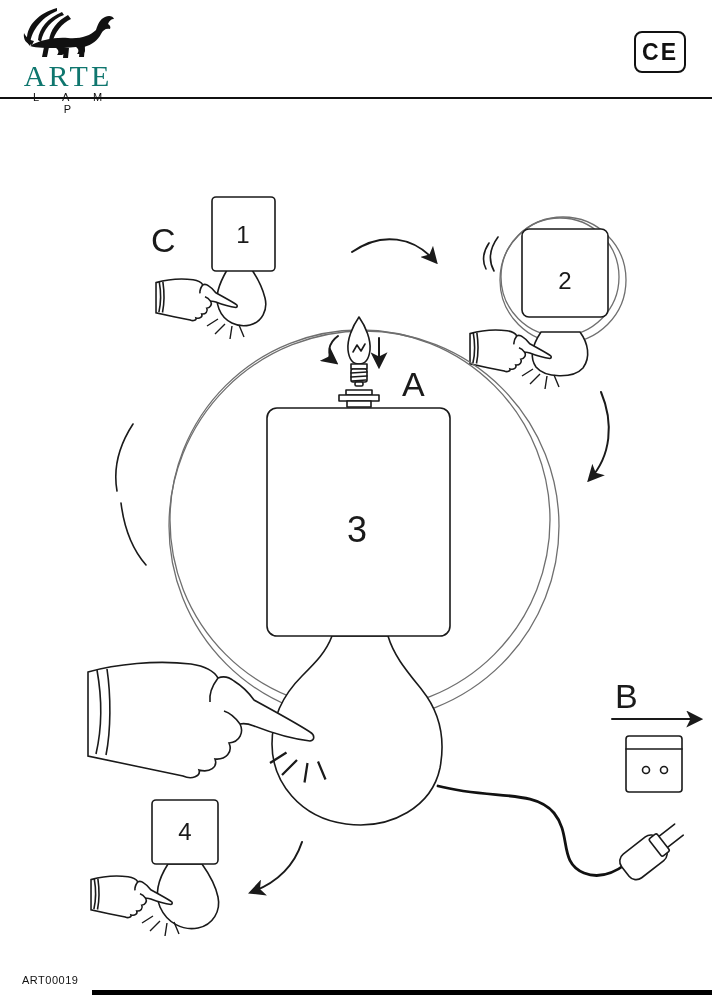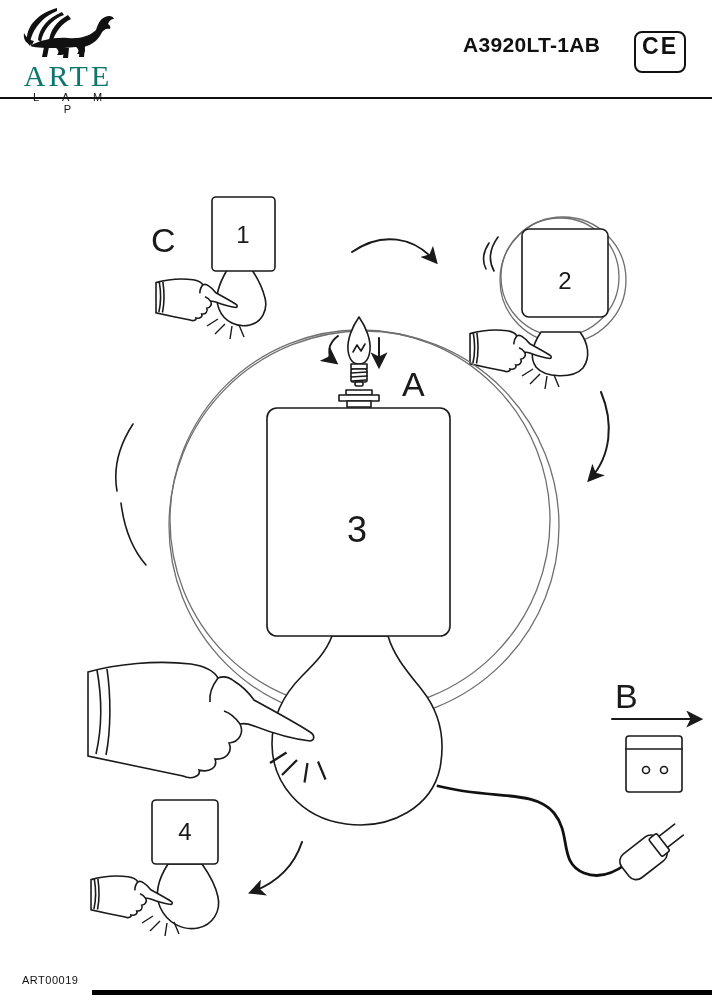--- a/index.html
+++ b/index.html
@@ -8,21 +8,21 @@
     position:relative; width:712px; height:1000px; background:#fff;
     font-family:"Liberation Sans",sans-serif; color:#111; overflow:hidden; margin:0 auto;
   }
   
   .logo { position:absolute; left:18px; top:6px; width:100px; text-align:center; }
   .griffin { display:block; margin:0 auto; }
   .brand { font-family:"Liberation Serif",serif; font-size:30px; line-height:31px; letter-spacing:3px; color:#0f766e; }
   .brand-sub { font-size:11px; letter-spacing:6px; word-spacing:9px; margin-top:0; padding-left:5px; color:#101010; }
   .models { position:absolute; left:463px; top:31px; font-size:21px; font-weight:700; line-height:28px; letter-spacing:.3px; }
   .ce-badge { position:absolute; left:634px; top:31px; width:52px; height:42px;
-    border:2px solid #111; border-radius:8px; display:flex; align-items:flex-start; justify-content:center;
+    border:2px solid #111; border-radius:8px; display:flex; align-items:center; justify-content:center;
     font-size:23px; font-weight:700; letter-spacing:2px; }
   .header-rule { position:absolute; left:0; top:97px; width:712px; height:2px; background:#111; }
   
   .doc-code { position:absolute; left:22px; top:974px; font-size:11px; letter-spacing:.5px; }
   .footer-bar { position:absolute; left:92px; top:990px; width:620px; height:5px; background:#000; }
   
   .diagram { position:absolute; left:0; top:0; }
   .diagram text { font-family:"Liberation Sans",sans-serif; fill:#1a1a1a; }
   .diagram .num { font-size:24px; }
   .diagram .num-big { font-size:36px; }
@@ -49,21 +49,20 @@
           <path d="M60,41 L59,51 L64,51 L65,40 Z"></path>
           <path d="M44,42 L43,52 L48,52 L49,42 Z"></path>
           <path d="M24,41 L22,51 L27,51 L29,41 Z"></path>
           <path d="M12,39 C6,38 3,33 4,27 C6,31 9,34 14,35 Z"></path>
         </g>
       </svg>
       <div class="brand">ARTE</div>
       <div class="brand-sub">L A M P</div>
     </div>
     <div class="models">
-      <div>A3920LT-1AB</div>
     </div>
     <div class="ce-badge">
       <span>CE</span>
     </div>
   </header>
   <div class="header-rule"></div>
 
   <svg class="diagram" width="712" height="1000" viewBox="0 0 712 1000">
     <defs>
       <marker id="ah" viewBox="0 0 10 10" refX="7.5" refY="5" markerWidth="8.5" markerHeight="8.5" orient="auto">

